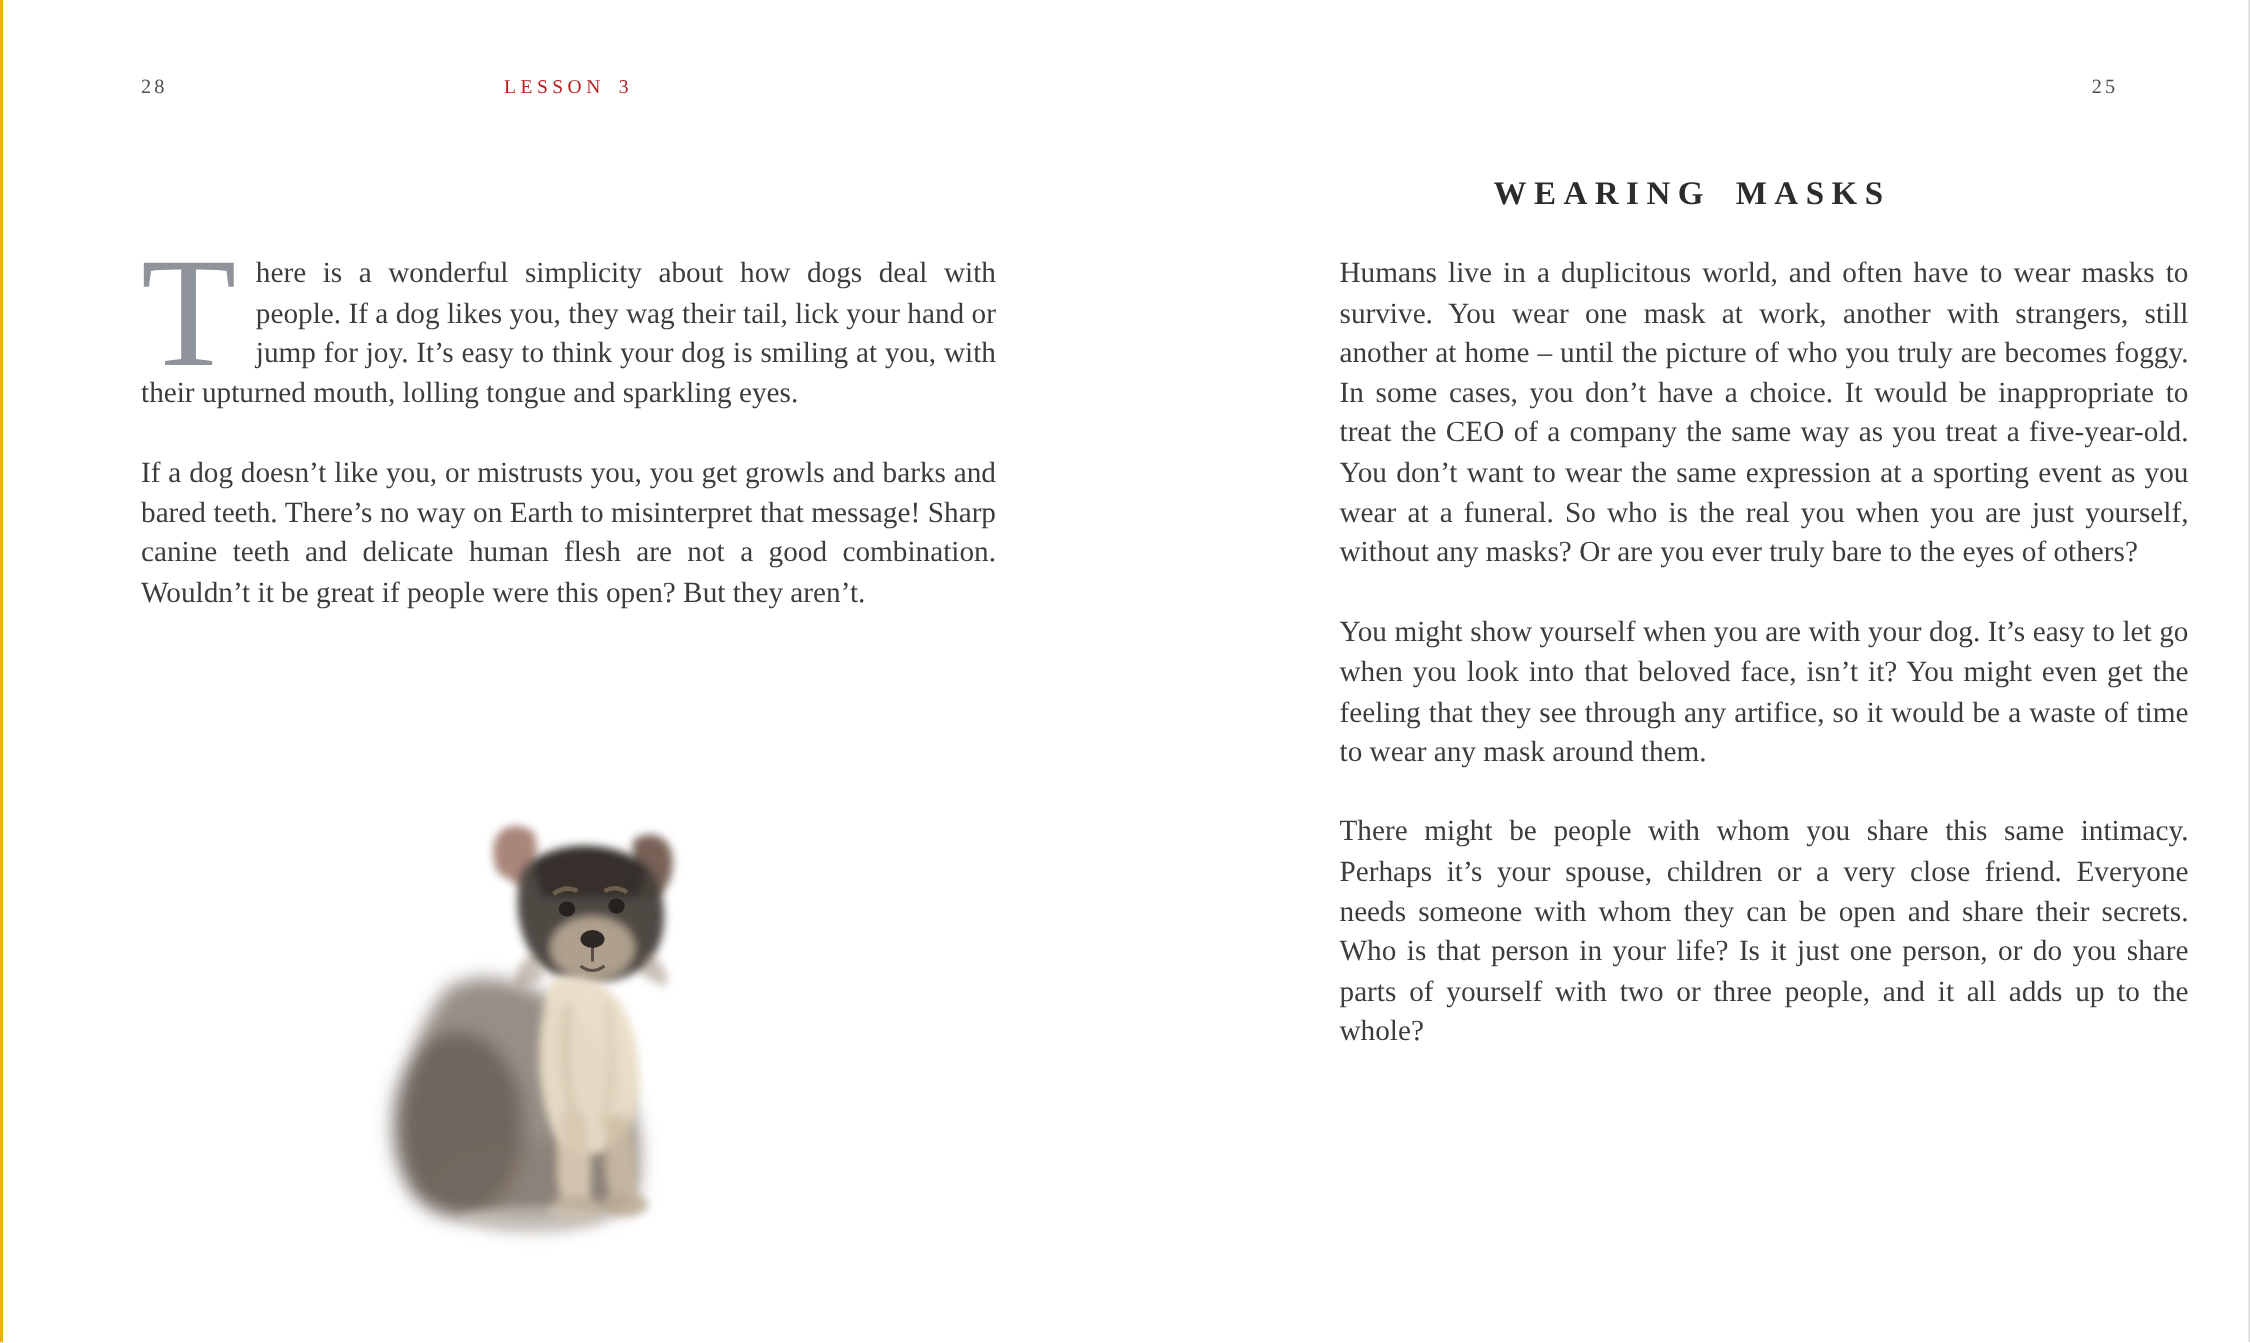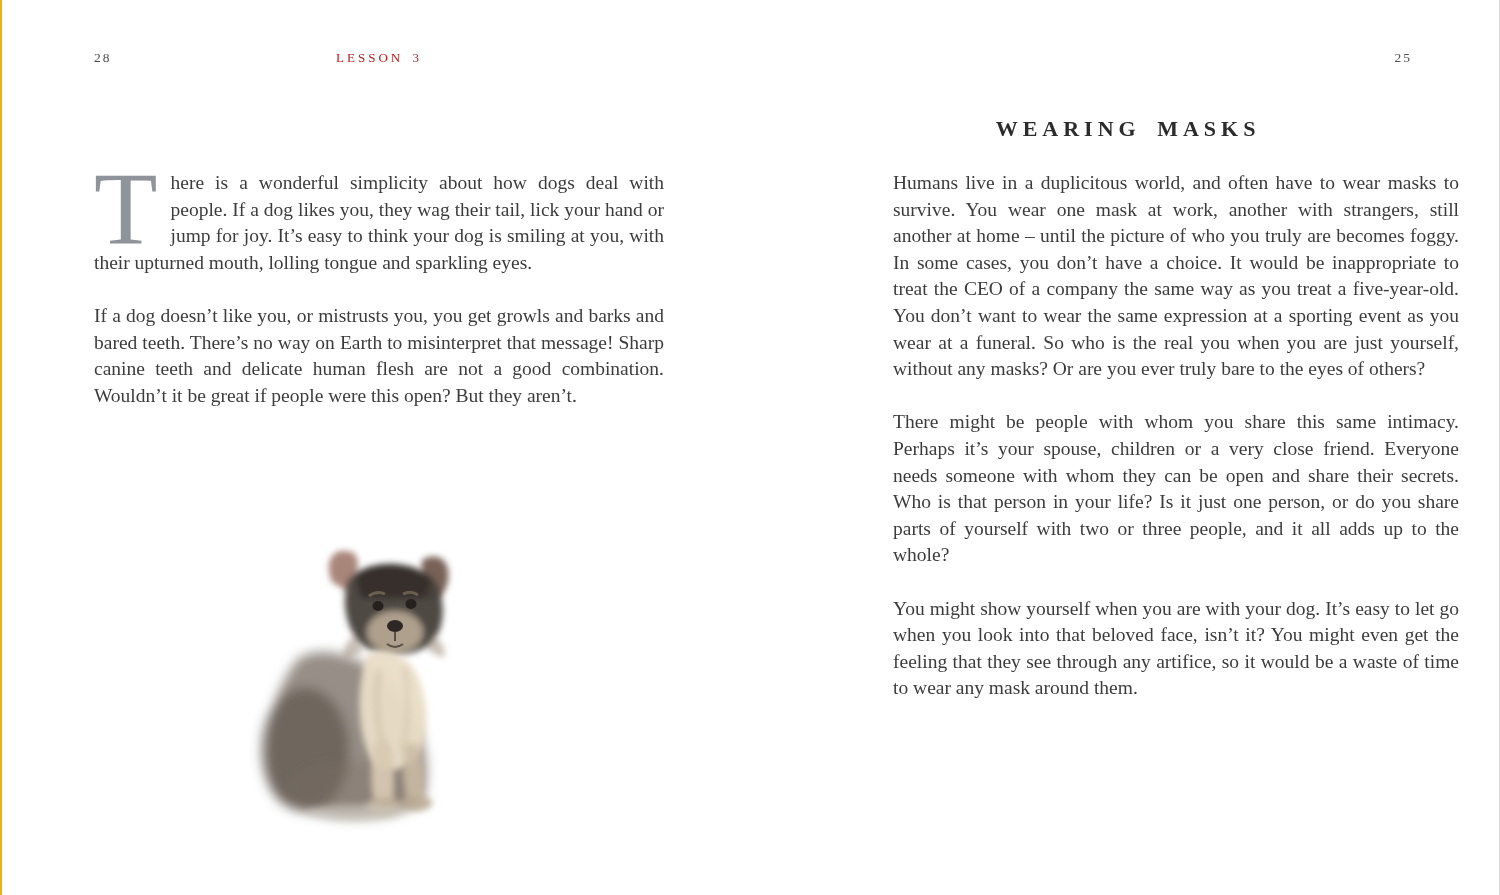--- a/index.html
+++ b/index.html
@@ -140,18 +140,18 @@
     </figure>
   </section>
 
   <section class="page page-right">
     <span class="pagenum pagenum-right">25</span>
 
     <h1 class="section-heading">WEARING MASKS</h1>
 
     <div class="body-block body-right">
       <p class="para">Humans live in a duplicitous world, and often have to wear masks to survive. You wear one mask at work, another with strangers, still another at home – until the picture of who you truly are becomes foggy. In some cases, you don’t have a choice. It would be inappropriate to treat the CEO of a company the same way as you treat a five-year-old. You don’t want to wear the same expression at a sporting event as you wear at a funeral. So who is the real you when you are just yourself, without any masks? Or are you ever truly bare to the eyes of others?</p>
+      <p class="para">You might show yourself when you are with your dog. It’s easy to let go when you look into that beloved face, isn’t it? You might even get the feeling that they see through any artifice, so it would be a waste of time to wear any mask around them.</p>
       <p class="para">There might be people with whom you share this same intimacy. Perhaps it’s your spouse, children or a very close friend. Everyone needs someone with whom they can be open and share their secrets. Who is that person in your life? Is it just one person, or do you share parts of yourself with two or three people, and it all adds up to the whole?</p>
-      <p class="para">You might show yourself when you are with your dog. It’s easy to let go when you look into that beloved face, isn’t it? You might even get the feeling that they see through any artifice, so it would be a waste of time to wear any mask around them.</p>
     </div>
   </section>
 
 </div>
 
 </body></html>

